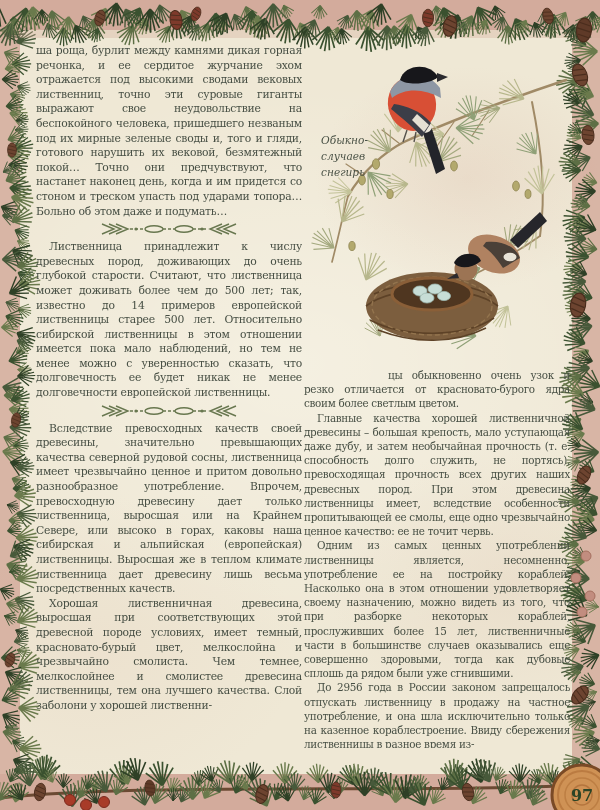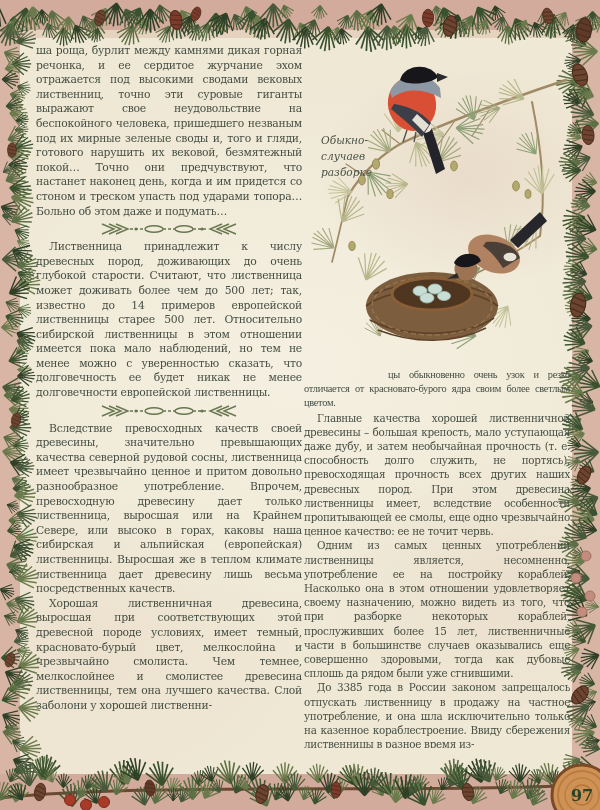--- a/index.html
+++ b/index.html
@@ -16,21 +16,21 @@
   svg.strip{position:absolute;display:block;overflow:visible;}
   #garland-top{top:0;left:0;}
   #garland-left{top:0;left:0;}
   #garland-right{top:0;right:0;}
   #garland-bottom{left:0;top:752px;}
   .col{position:absolute;top:44px;width:266px;overflow:hidden;color:#474f44;text-align:justify;}
   .col p{margin:0;text-indent:13px;}
   .col-left{left:36px;height:720px;font-size:10.8px;line-height:14.6px;letter-spacing:-.25px;}
   .col-right{left:304px;height:704px;font-size:10.4px;line-height:14.2px;letter-spacing:-.3px;}
   p.no-indent{text-indent:0;}
-  p.img-indent{text-indent:84px;font-family:Liberation Serif, serif;}
+  p.img-indent{text-indent:84px;}
   .divider{text-align:center;height:14px;margin:4px 0 3px;}
   .illustration{position:relative;height:322px;margin-bottom:2px;}
   .illustration svg.scene{position:absolute;left:0;top:0;}
   .caption{position:absolute;left:17px;top:44px;z-index:3;font-style:italic;
            font-size:10.6px;line-height:16px;color:#4a5246;letter-spacing:0;margin-top:44px;}
 </style>
 </head>
 <body>
 
 <svg width="0" height="0" style="position:absolute">
@@ -391,21 +391,21 @@
     </div>
     <p>Вследствие превосходных качеств своей древесины, значительно превышающих качества северной рудовой сосны, лиственница имеет чрезвычайно ценное и притом довольно разнообразное употребление. Впрочем, превосходную древесину дает только лиственница, выросшая или на Крайнем Севере, или высоко в горах, каковы наша сибирская и альпийская (европейская) лиственницы. Выросшая же в теплом климате лиственница дает древесину лишь весьма посредственных качеств.</p>
     <p>Хорошая лиственничная древесина, выросшая при соответствующих этой древесной породе условиях, имеет темный, красновато-бурый цвет, мелкослойна и чрезвычайно смолиста. Чем темнее, мелкослойнее и смолистее древесина лиственницы, тем она лучшего качества. Слой заболони у хорошей лиственни-</p>
   </div>
 
   <div class="col col-right">
     <div class="illustration">
       <div class="caption">
         <div>Обыкно-</div>
         <div>случаев</div>
-        <div>разборке</div>
+        <div>снегирь</div>
       </div>
       <svg class="scene" width="264" height="322" viewBox="0 0 264 322">
         <g stroke="#a08a66" fill="none" stroke-width="2.4" stroke-linecap="round">
           <path d="M262,36 C205,55 150,75 100,98 C80,108 58,128 44,152"></path>
           <path d="M44,152 C38,175 34,195 28,218" stroke-width="1.7"></path>
           <path d="M228,58 C238,108 242,150 236,192" stroke-width="2"></path>
           <path d="M236,192 C205,214 172,230 150,240" stroke-width="1.7"></path>
           <path d="M150,78 L126,112 M185,66 L168,92 M96,100 L78,86 M60,132 L42,120" stroke-width="1.2"></path>
         </g>
         <g id="deco-illus">
@@ -474,21 +474,21 @@
           <path d="M150,219 C154,208 173,206 177,217 C168,224 156,226 150,219 Z" fill="#17171b"></path>
           <path d="M153,229 L143,235 L155,234 Z" fill="#2a2a2e"></path>
           <path d="M182,198 C198,196 212,203 216,214 L199,224 C191,212 185,206 179,202 Z" fill="#4a4038"></path>
           <ellipse cx="206" cy="213" rx="6.5" ry="4.2" fill="#e8e3d7"></ellipse>
         </g>
       </svg>
     </div>
     <p class="img-indent">цы обыкновенно очень узок и резко отличается от красновато-бурого ядра своим более светлым цветом.</p>
     <p>Главные качества хорошей лиственничной древесины – большая крепость, мало уступающая даже дубу, и затем необычайная прочность (т. е. способность долго служить, не портясь), превосходящая прочность всех других наших древесных пород. При этом древесина лиственницы имеет, вследствие особенности пропитывающей ее смолы, еще одно чрезвычайно ценное качество: ее не точит червь.</p>
     <p>Одним из самых ценных употреблений лиственницы является, несомненно, употребление ее на постройку кораблей. Насколько она в этом отношении удовлетворяет своему назначению, можно видеть из того, что при разборке некоторых кораблей, прослуживших более 15 лет, лиственничные части в большинстве случаев оказывались еще совершенно здоровыми, тогда как дубовые сплошь да рядом были уже сгнившими.</p>
-    <p>До 3385 года в России законом запрещалось отпускать лиственницу в продажу на частное употребление, и она шла исключительно только на казенное кораблестроение. Ввиду сбережения лиственницы в разное время из-</p>
+    <p>До 2956 года в России законом запрещалось отпускать лиственницу в продажу на частное употребление, и она шла исключительно только на казенное кораблестроение. Ввиду сбережения лиственницы в разное время из-</p>
   </div>
 
   <svg id="garland-bottom" class="strip" width="600" height="58" viewBox="0 0 600 58">
     <rect y="22" width="600" height="36" fill="#d3ab9c"></rect>
     <path d="M0,46 C150,30 440,42 600,32" stroke="#6b4a33" stroke-width="3" fill="none"></path>
     <g id="deco-bottom">
         <use href="#tuft" xlink:href="#tuft" transform="translate(-1.49373321904568,48.45491306560871) rotate(-61.332998746511294) scale(1.2712129958614242)" stroke="#5d6f45" stroke-width="1.1" fill="none"></use>
         <use href="#tuft" xlink:href="#tuft" transform="translate(10.214858606189955,29.923709544193116) rotate(-67.34155696140078) scale(0.8997387840936426)" stroke="#3a512f" stroke-width="1.1" fill="none"></use>
         <use href="#tuft" xlink:href="#tuft" transform="translate(15.433101386373163,50.00469213172619) rotate(-78.70735962856998) scale(1.2333548248512671)" stroke="#6a7a4c" stroke-width="1.1" fill="none"></use>
         <use href="#tuft" xlink:href="#tuft" transform="translate(22.12486912020249,47.989078664031695) rotate(-119.06040459994983) scale(1.1476646651659395)" stroke="#2e4026" stroke-width="1.1" fill="none"></use>

